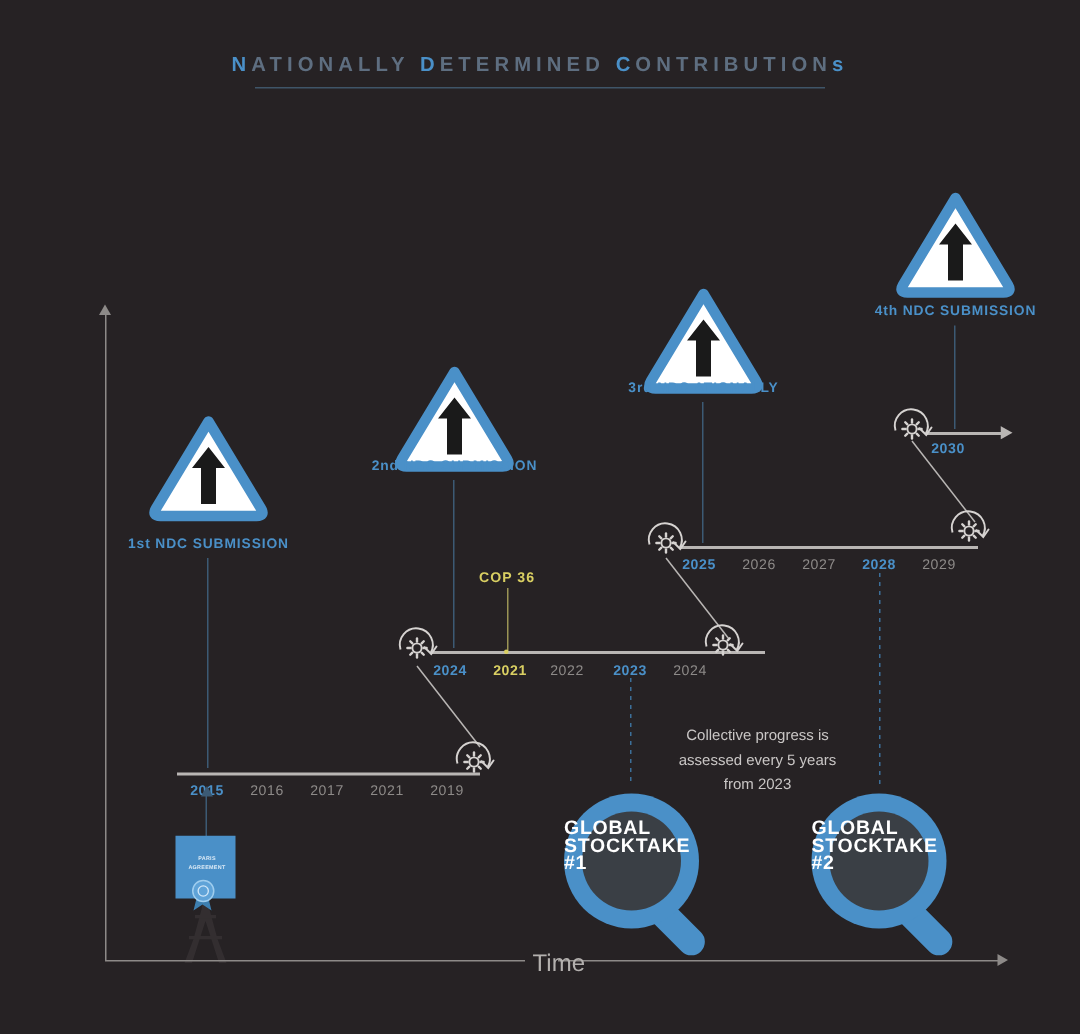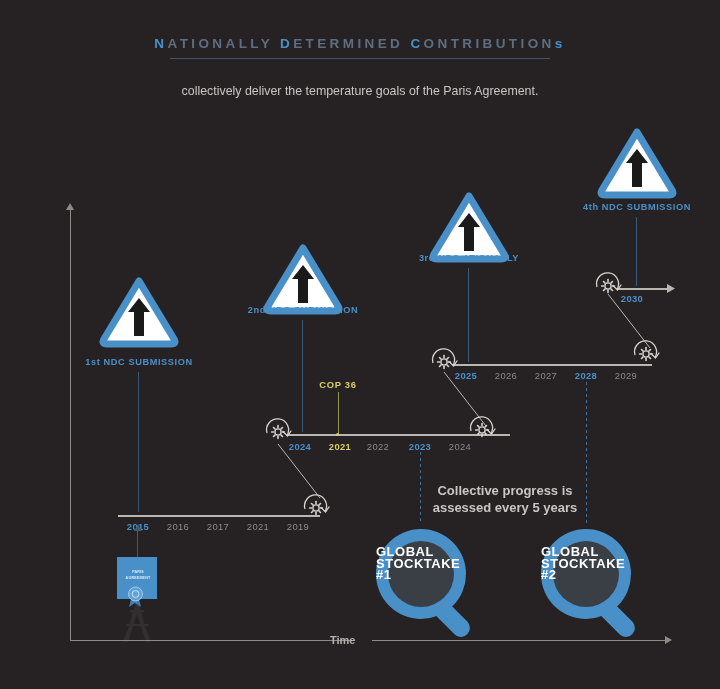--- a/index.html
+++ b/index.html
@@ -35,22 +35,22 @@
     border-bottom:7px solid #8d8a88;
   }
   #x-axis{left:70px;top:640px;width:600px;height:1px;background:#8d8a88;}
   #x-arrow{
     left:665px;top:636px;width:0;height:0;
     border-top:4px solid transparent;border-bottom:4px solid transparent;
     border-left:7px solid #8d8a88;
   }
   #y-axis-label{left:30px;top:404px;width:80px;text-align:center;color:#b3b0ae;
     font-size:10.6px;line-height:16px;}
-  #x-axis-label{left:330px;top:634px;width:60px;text-align:left;color:#b3b0ae;
-    font-size:11px;font-weight:bold;}
+  #x-axis-label{left:330px;top:634px;width:60px;text-align:right;color:#b3b0ae;
+    font-size:16px;}
   #x-axis-gap{left:350px;top:640px;width:22px;height:3px;background:#262224;}
 
   
   .seg-line{height:1.6px;background:#b9b6b4;}
   .year{
     position:absolute;font-size:9.4px;color:#8d8a88;font-weight:400;
     letter-spacing:0.4px;text-align:center;width:40px;
   }
   .year.blue{color:#4a90c8;font-weight:700;}
   .year.yellow{color:#d9cf62;font-weight:700;}
@@ -69,21 +69,21 @@
   #cop26-line{left:338px;top:392px;width:1px;height:42px;background:#9a9455;}
   #cop26-dot{left:336px;top:433px;width:3px;height:3px;background:#d9cf62;border-radius:50%;}
 
   
   .stocktake{position:absolute;}
   .st-text{
     position:absolute;color:#ffffff;font-size:13px;font-weight:700;
     letter-spacing:0.5px;text-align:left;line-height:11.5px;width:90px;
   }
   #stocktake-note{left:425px;top:483px;width:160px;text-align:center;
-    color:#c9c6c5;font-size:13px;line-height:16.5px;font-weight:bold;}
+    color:#c9c6c5;font-size:10px;line-height:16.5px;}
   .st-dash{position:absolute;width:1px;
     background:repeating-linear-gradient(to bottom,#3c6f99 0 3px,transparent 3px 6px);}
 
   
   #paris-doc{left:115px;top:557px;}
   #paris-line{left:137px;top:530px;width:1px;height:28px;background:#3c5a74;}
   #paris-arrow{left:133.5px;top:524px;width:0;height:0;
     border-left:4px solid transparent;border-right:4px solid transparent;
     border-bottom:7px solid #3c5a74;}
   .paris-txt{position:absolute;color:#dcebf7;font-size:3.6px;font-weight:700;
@@ -93,21 +93,20 @@
 <body>
 
 <div class="stage">
 
   <div class="abs" id="title-block">
     <span id="title-text"><span class="hl">N</span><span>ATIONALLY </span><span class="hl">D</span><span>ETERMINED </span><span class="hl">C</span><span>ONTRIBUTION</span><span class="hl">s</span></span>
   </div>
   <div class="abs" id="title-rule"></div>
 
   <div class="abs" id="subtitle-block">
-    <div>collectively deliver the temperature goals of the Paris Agreement.</div>
   </div>
 
   <svg class="abs" style="left:105px;top:588px;" width="64" height="56" viewBox="0 0 64 56">
     <g fill="#332e30">
       <path d="M32 0 L29.4 18 L24 38 L18 54 L23 54 L27.5 40 L32 26 L36.5 40 L41 54 L46 54 L40 38 L34.6 18 Z"></path>
       <rect x="25" y="22" width="14" height="2.2"></rect>
       <rect x="21" y="36" width="22" height="2.2"></rect>
       <rect x="30.6" y="0" width="2.8" height="10"></rect>
     </g>
   </svg>
@@ -292,20 +291,21 @@
   <div class="sign-label" style="left:557px;top:202px;width:160px;">4th NDC SUBMISSION</div>
   <div class="connector" style="left:636px;top:217px;height:69px;"></div>
 
   <div class="abs" id="cop26-label">COP 36</div>
   <div class="abs" id="cop26-line"></div>
   <div class="abs" id="cop26-dot"></div>
 
   <div class="abs" id="stocktake-note">
     <div>Collective progress is</div>
     <div>assessed every 5 years</div>
+    <div>from 2023</div>
   </div>
 
   <div class="abs st-dash" style="left:420px;top:452px;height:72px;"></div>
   <div class="abs st-dash" style="left:586px;top:382px;height:142px;"></div>
 
   <svg class="stocktake" style="left:368px;top:521px;" width="130" height="118" viewBox="0 0 130 118">
     <g>
       <rect x="74" y="74" width="18" height="46" rx="9" fill="#4a90c8" transform="rotate(-45 83 97)"></rect>
       <circle cx="53" cy="53" r="45" fill="#4a90c8"></circle>
       <circle cx="53" cy="53" r="33" fill="#3a3f45"></circle>

